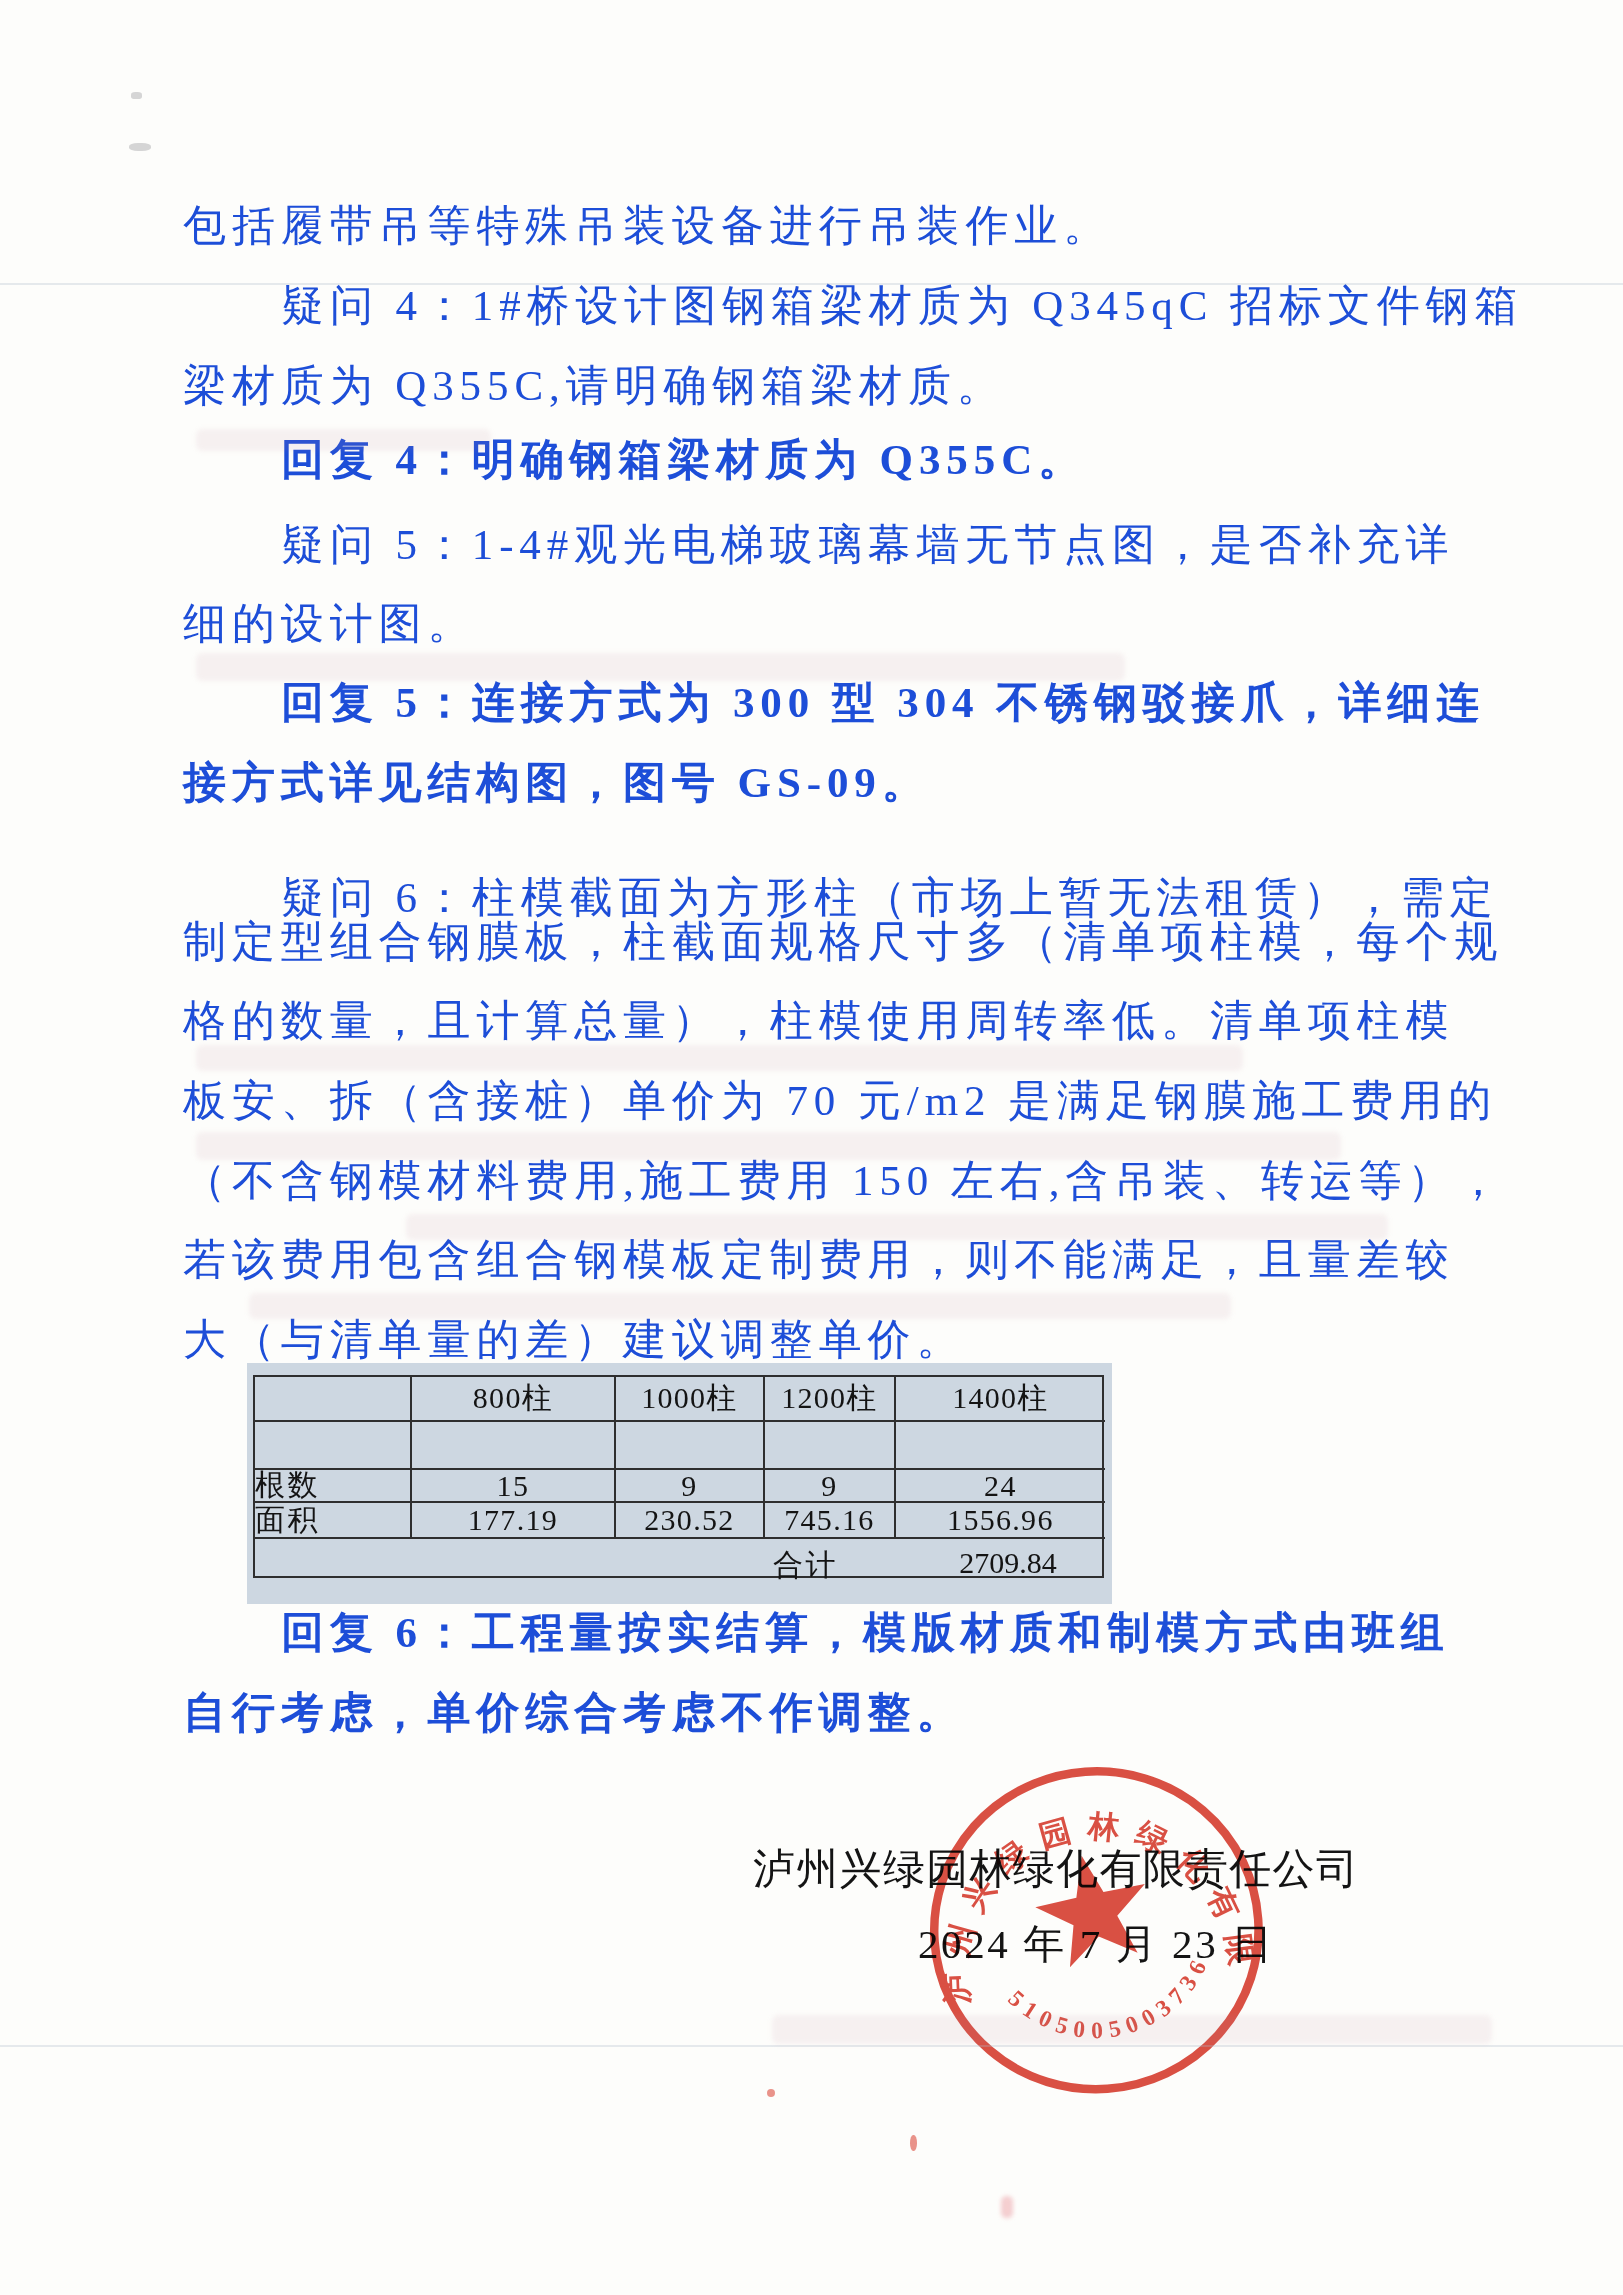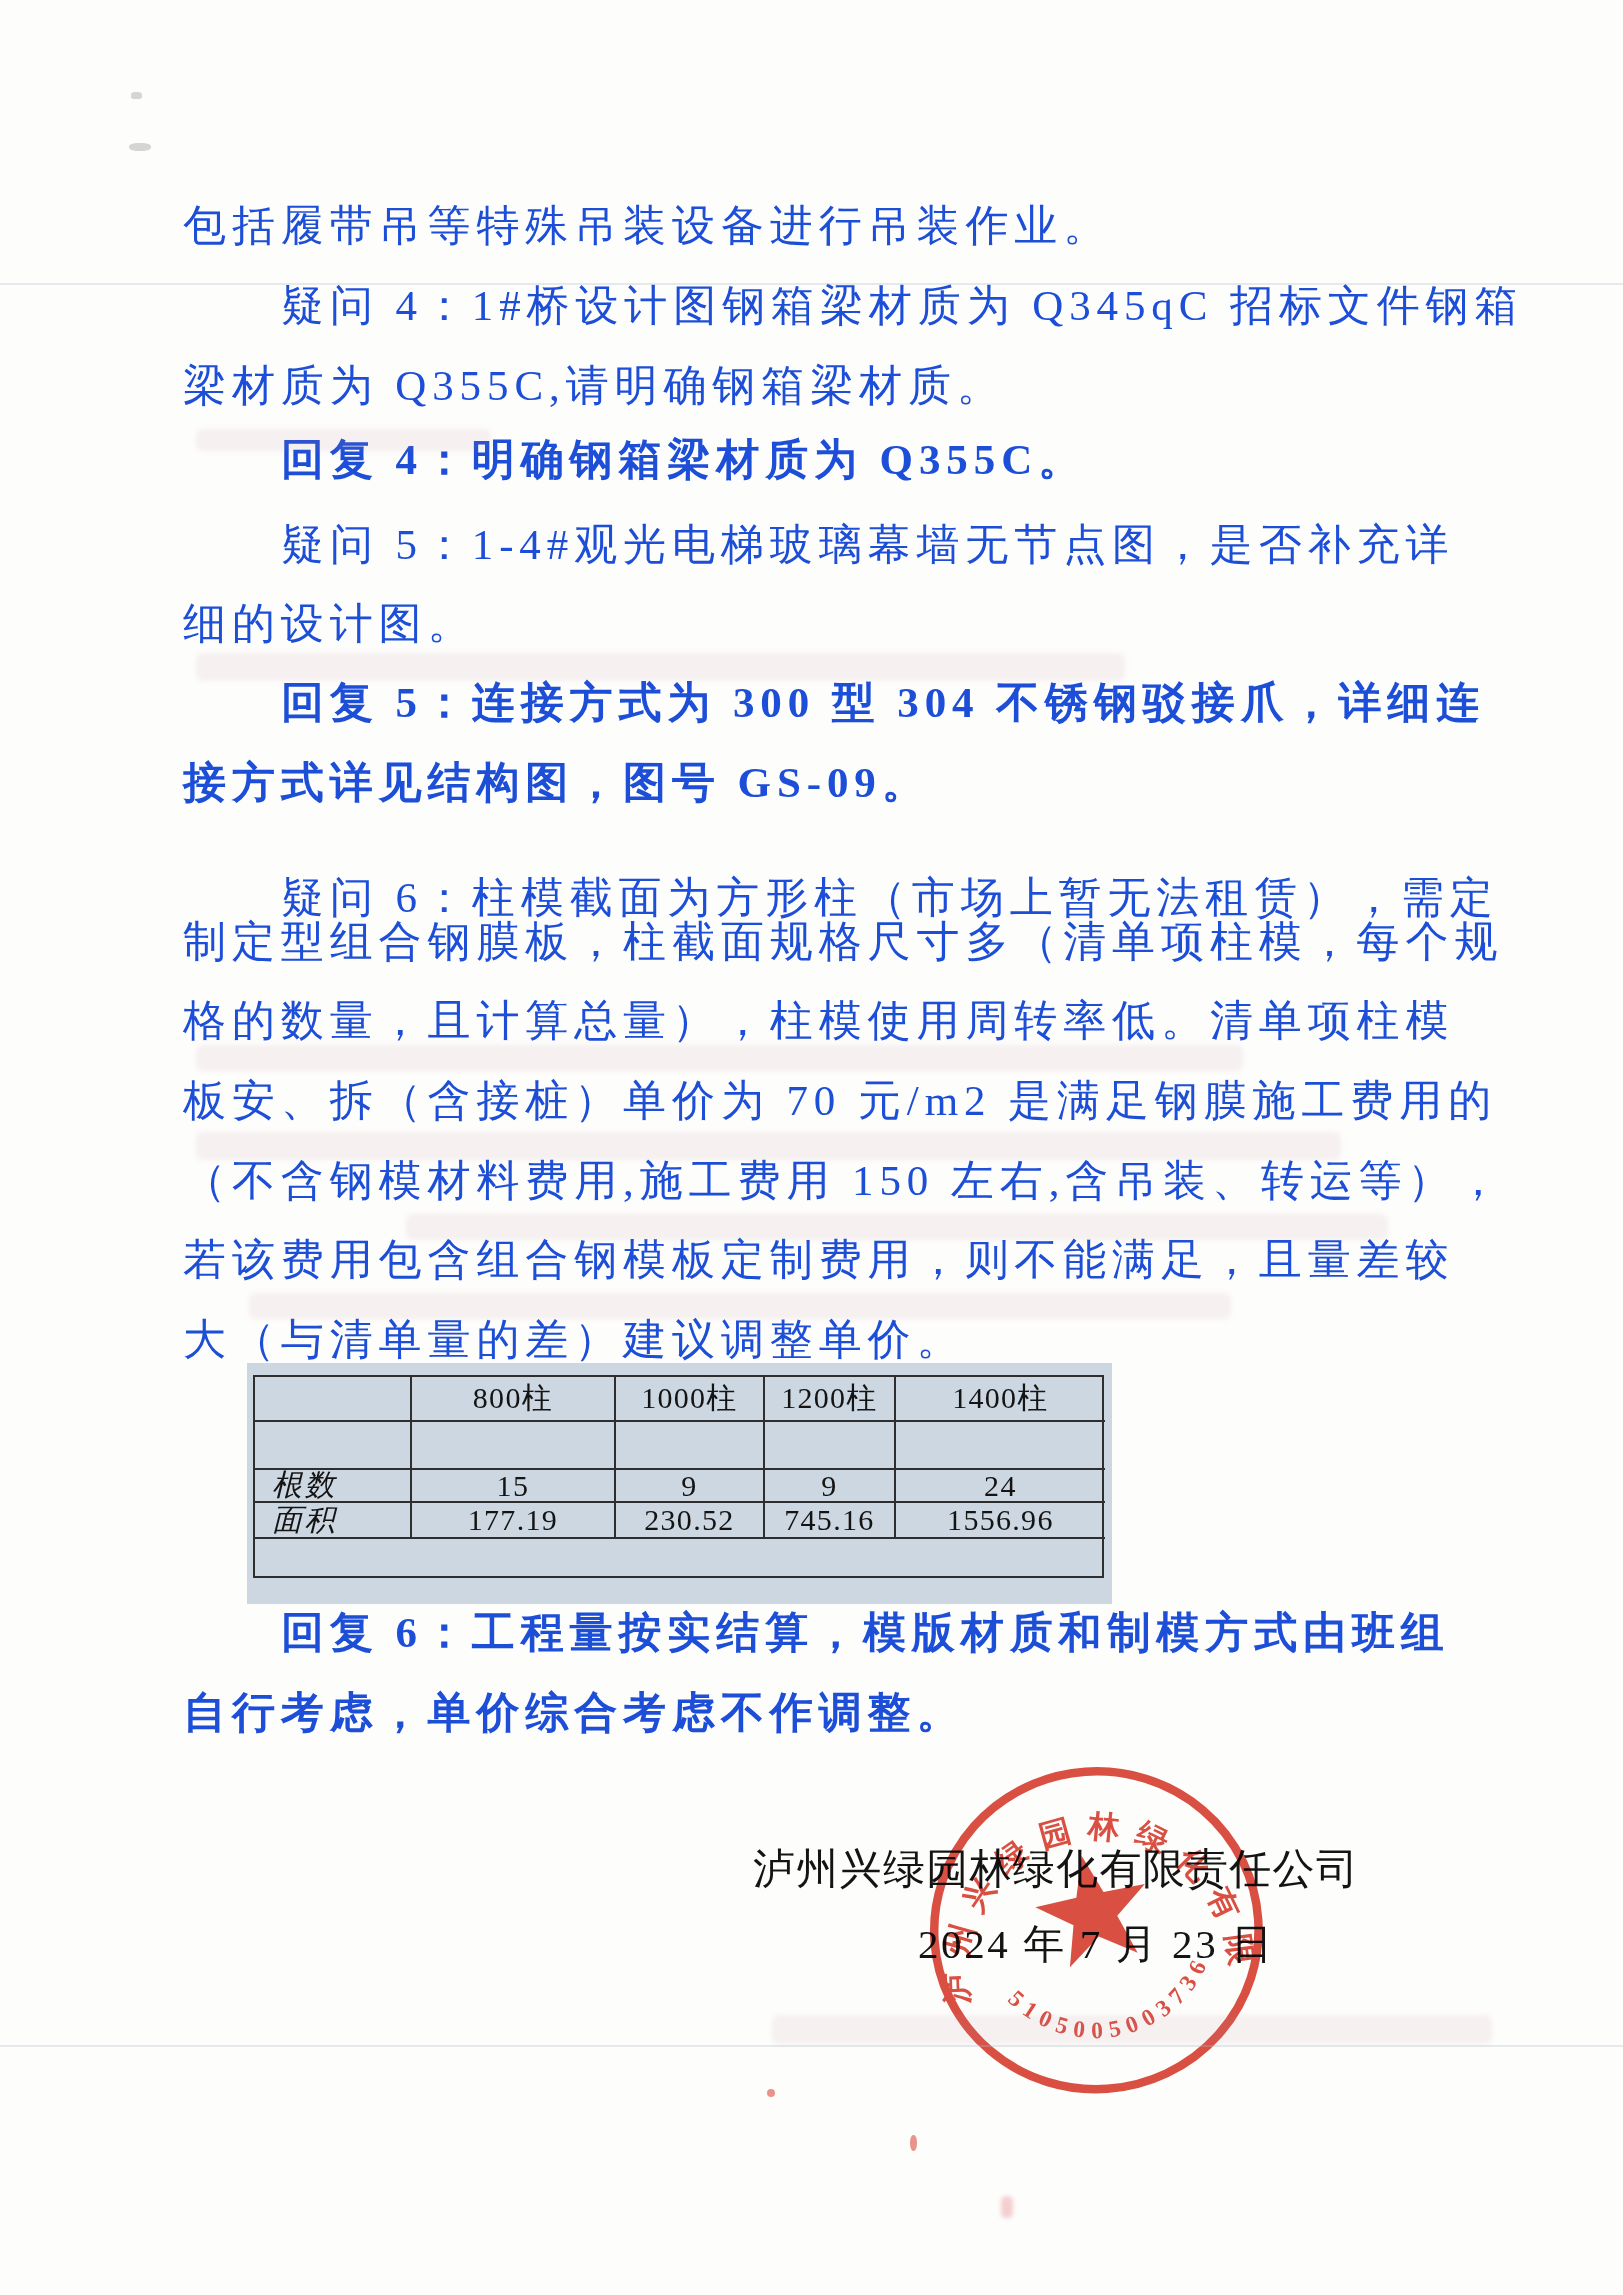--- a/index.html
+++ b/index.html
@@ -41,21 +41,21 @@
     font-size:30px;
   }
   .c {
     border-right:2px solid #2e2e2e;
     border-bottom:2px solid #2e2e2e;
     display:flex; align-items:center; justify-content:center;
     overflow:hidden;
     letter-spacing:1.3px;
   }
   .c.noR { border-right:none; }
-  .c.lab { justify-content:flex-start; padding-left:17px; letter-spacing:2.6px;font-style:italic; }
+  .c.lab { justify-content:flex-start; padding-left:0; letter-spacing:2.6px; }
   .trow-total {
     grid-column:1 / -1;
     border-bottom:none;
     position:relative;
   }
   .total-label { position:absolute; left:518px; top:5.2px; letter-spacing:2.6px; }
   .total-value { position:absolute; left:655px; top:6.5px; width:196px; text-align:center; }
 
   
   .company-line {
@@ -119,20 +119,24 @@
       <div class="c">9</div>
       <div class="c">9</div>
       <div class="c noR">24</div>
 
       <div class="c lab">面积</div>
       <div class="c">177.19</div>
       <div class="c">230.52</div>
       <div class="c">745.16</div>
       <div class="c noR">1556.96</div>
 
+      <div class="trow-total">
+        <span class="total-label">合计</span>
+        <span class="total-value">2709.84</span>
+      </div>
     </div>
   </div>
 
   <div class="line indent bold" style="top:1611px">回复 6：工程量按实结算，模版材质和制模方式由班组</div>
   <div class="line bold" style="top:1691px">自行考虑，单价综合考虑不作调整。</div>
 
   <div class="company-line">泸州兴绿园林绿化有限责任公司</div>
   <div class="date-line">2024 年 7 月 23 日</div>
 
   <svg class="seal" width="376" height="367" viewBox="0 0 575 560">

